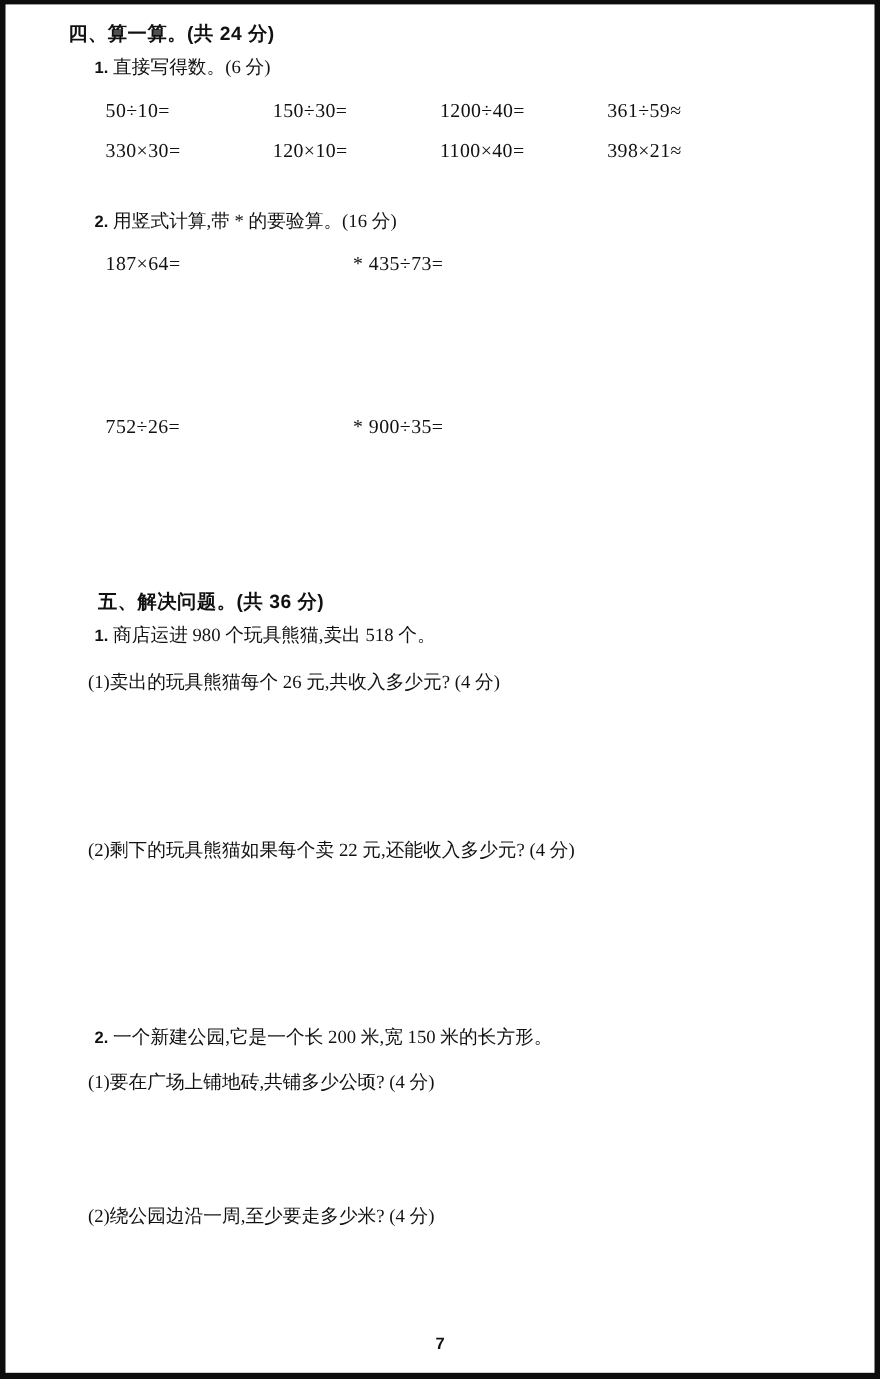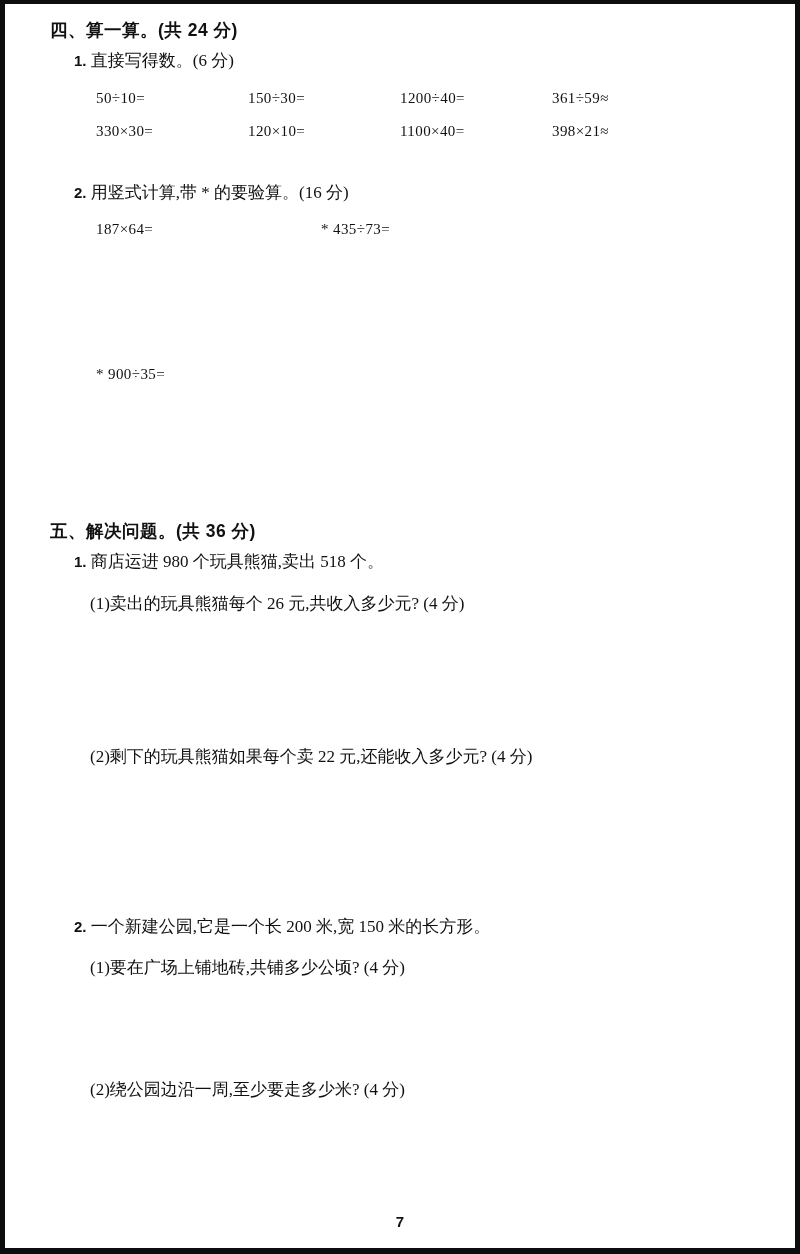--- a/index.html
+++ b/index.html
@@ -10,21 +10,21 @@
   body {
     width: 800px;
     height: 1254px;
     position: relative;
     font-family: "Liberation Serif", serif;
     color: #111;
     overflow: hidden;
   }
   .page {
     position: absolute;
-    left: 4px; top: 0;
+    left: 16px; top: 0;
     width: 680px;
     height: 1254px;
     box-sizing: border-box;
     padding: 18px 46px 0 46px;
   }
   
   .edge-left, .edge-right, .edge-top, .edge-bottom {
     position: absolute;
     background: #0d0d0d;
   }
@@ -44,26 +44,26 @@
     font-size: 17px;
     margin: 0;
     line-height: 1.5;
   }
   .q-num {
     font-family: "Liberation Sans", sans-serif;
     font-weight: bold;
     font-size: 15px;
   }
   .indent1 { margin-left: 24px; }
-  .indent2 { margin-left: 40px; }
+  .indent2 { margin-left: 18px; }
 
   .expr-row {
     display: flex;
-    margin-left: 46px;
-    font-size: 15px;
+    margin-left: 34px;
+    font-size: 18px;
     letter-spacing: 0.4px;
   }
   .expr-row .cell {
     width: 152px;
     flex: 0 0 152px;
   }
   .expr-row.wide .cell {
     width: 225px;
     flex: 0 0 225px;
   }
@@ -77,21 +77,21 @@
   .page-number {
     position: absolute;
     left: 0;
     right: 0;
     bottom: 24px;
     text-align: center;
     font-family: "Liberation Sans", sans-serif;
     font-weight: bold;
     font-size: 15px;
   }
-  .sec5-title { margin-top: 0; }
+  .sec5-title { margin-top: 0; margin-left: 27px; }
 </style>
 </head>
 <body>
 
 <div class="edge-left"></div>
 <div class="edge-right"></div>
 <div class="edge-top"></div>
 <div class="edge-bottom"></div>
 
 <div class="page">
@@ -131,20 +131,21 @@
   <div class="gap-xs"></div>
 
   <div class="expr-row wide">
     <span class="cell">187×64=</span>
     <span class="cell">* 435÷73=</span>
   </div>
 
   <div class="gap-lg"></div>
 
   <div class="expr-row wide">
+    <span class="cell">752÷26=</span>
     <span class="cell">* 900÷35=</span>
   </div>
 
   <div class="big-gap"></div>
   <div class="gap-sm"></div>
 
   <h2 class="section-title sec5-title">五、解决问题。(共 36 分)</h2>
 
   <p class="q-line indent1">
     <span class="q-num">1.</span>

